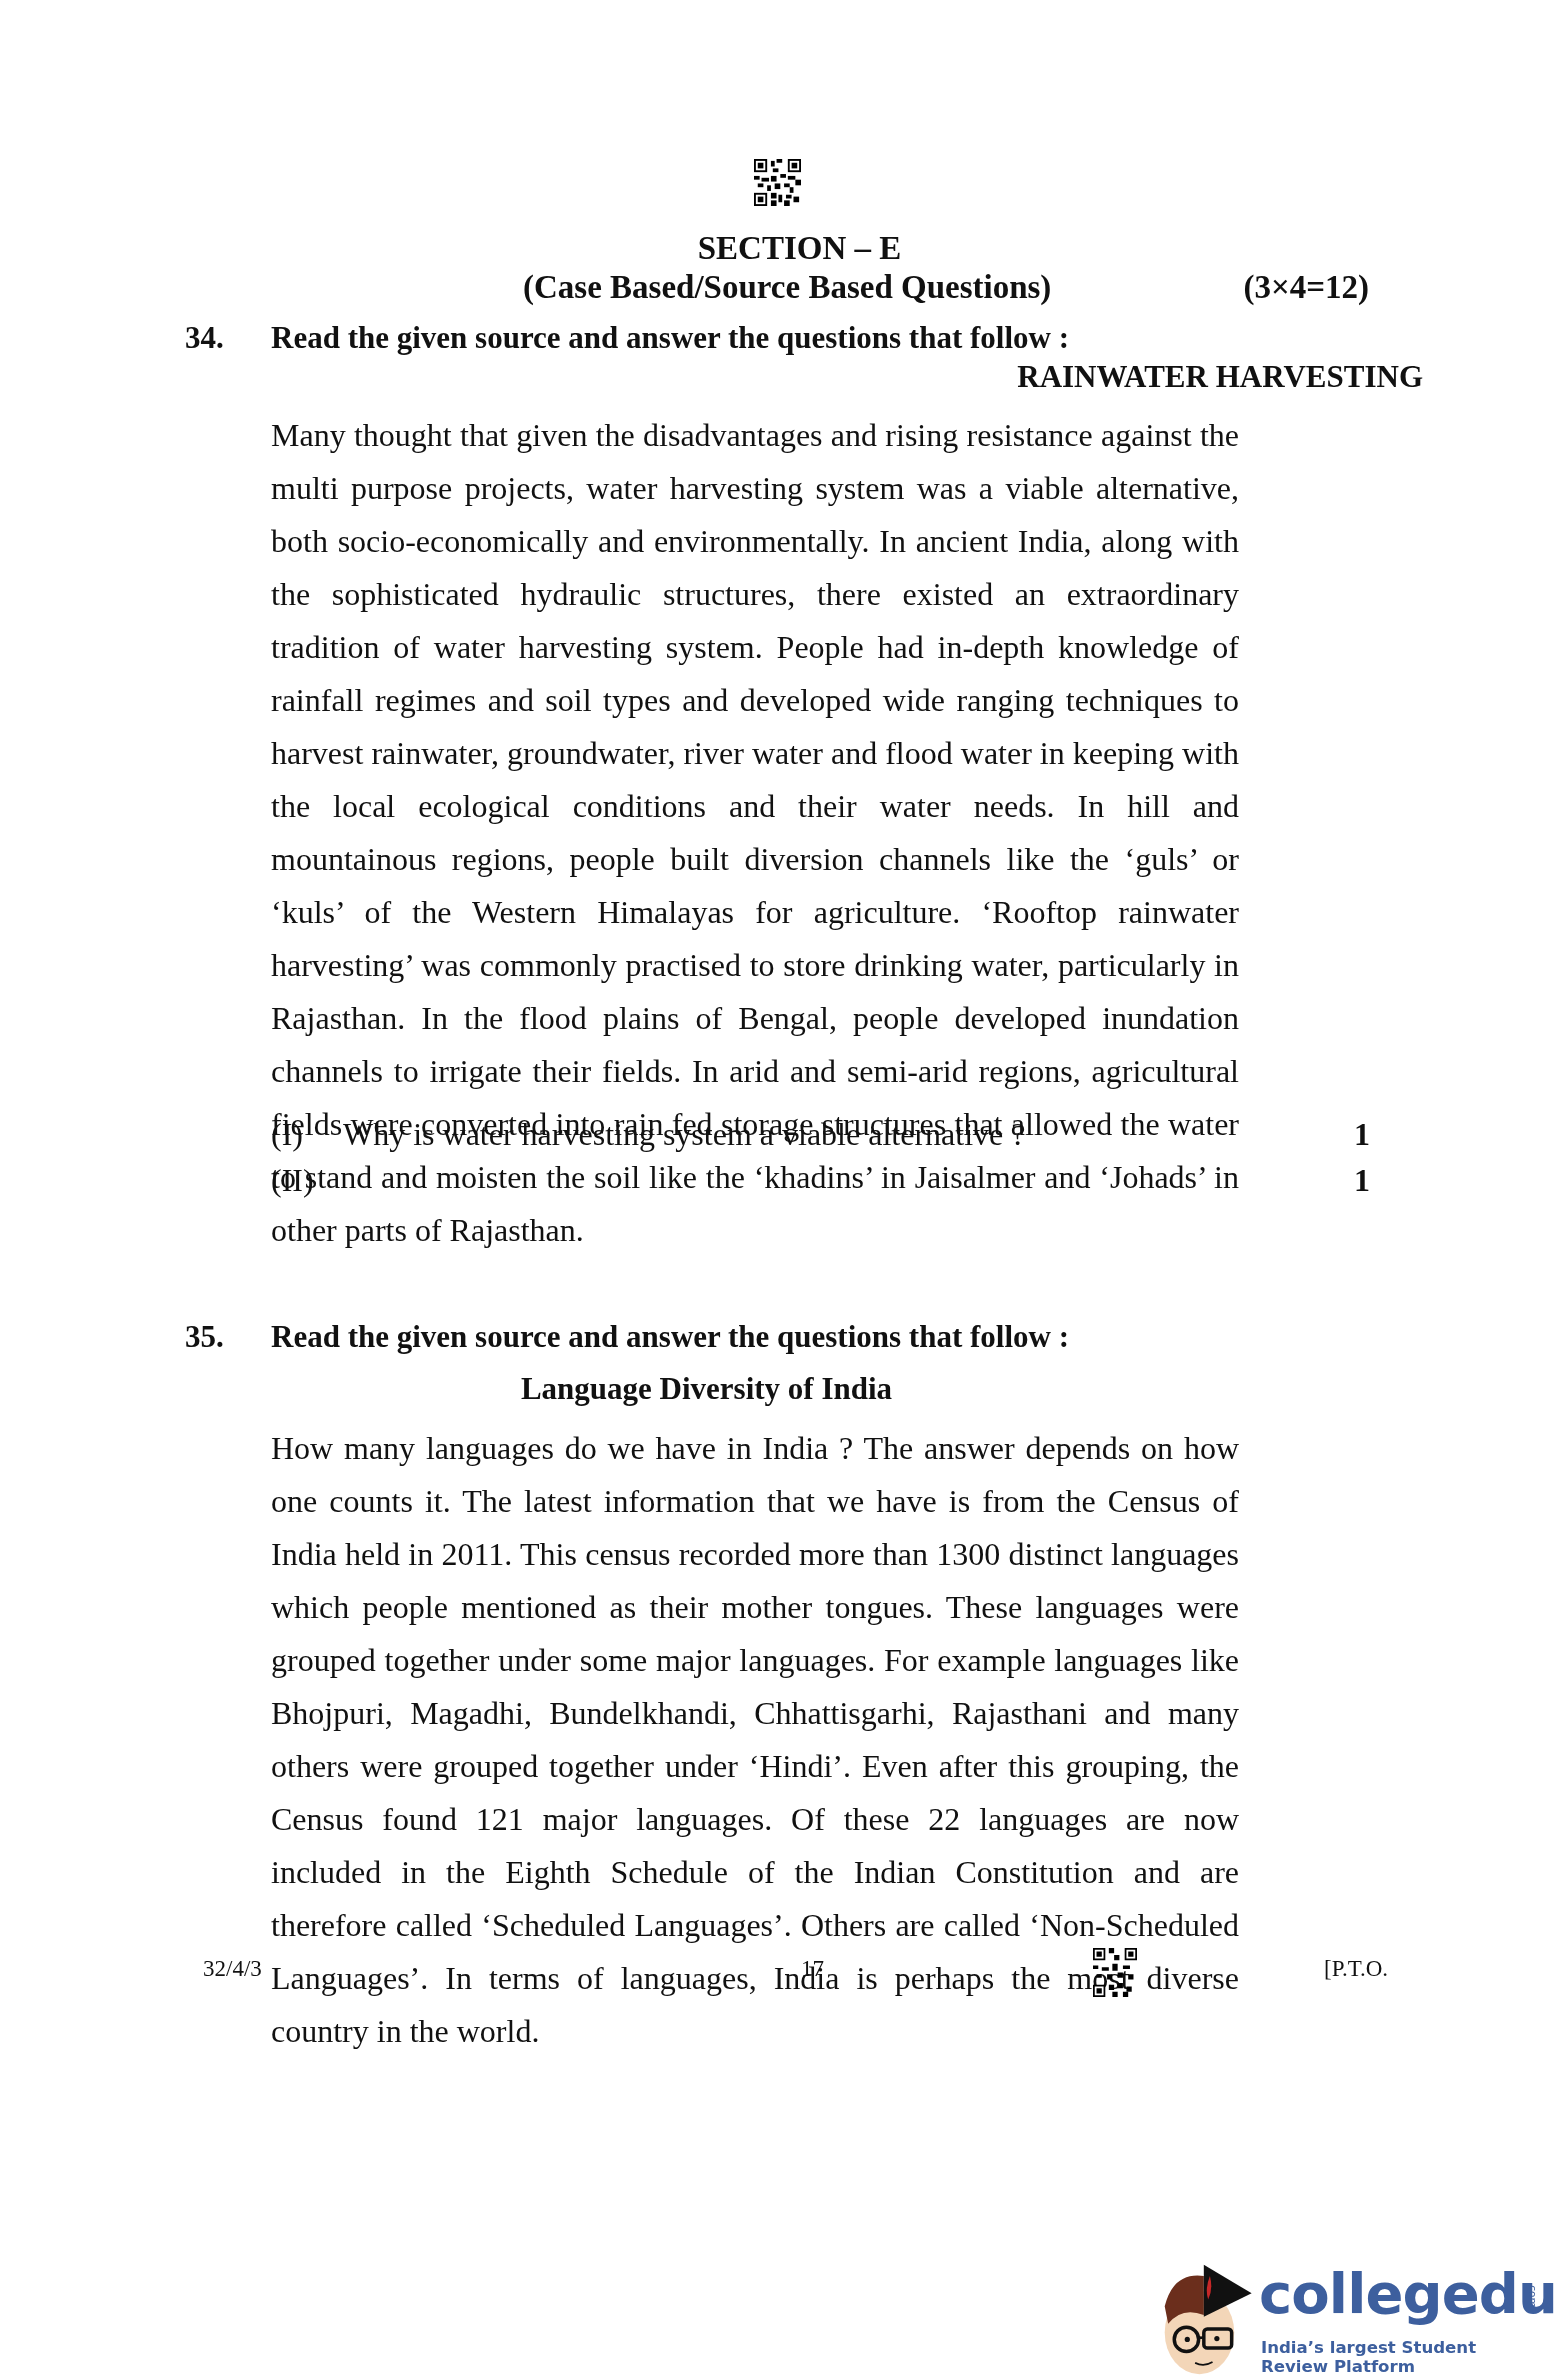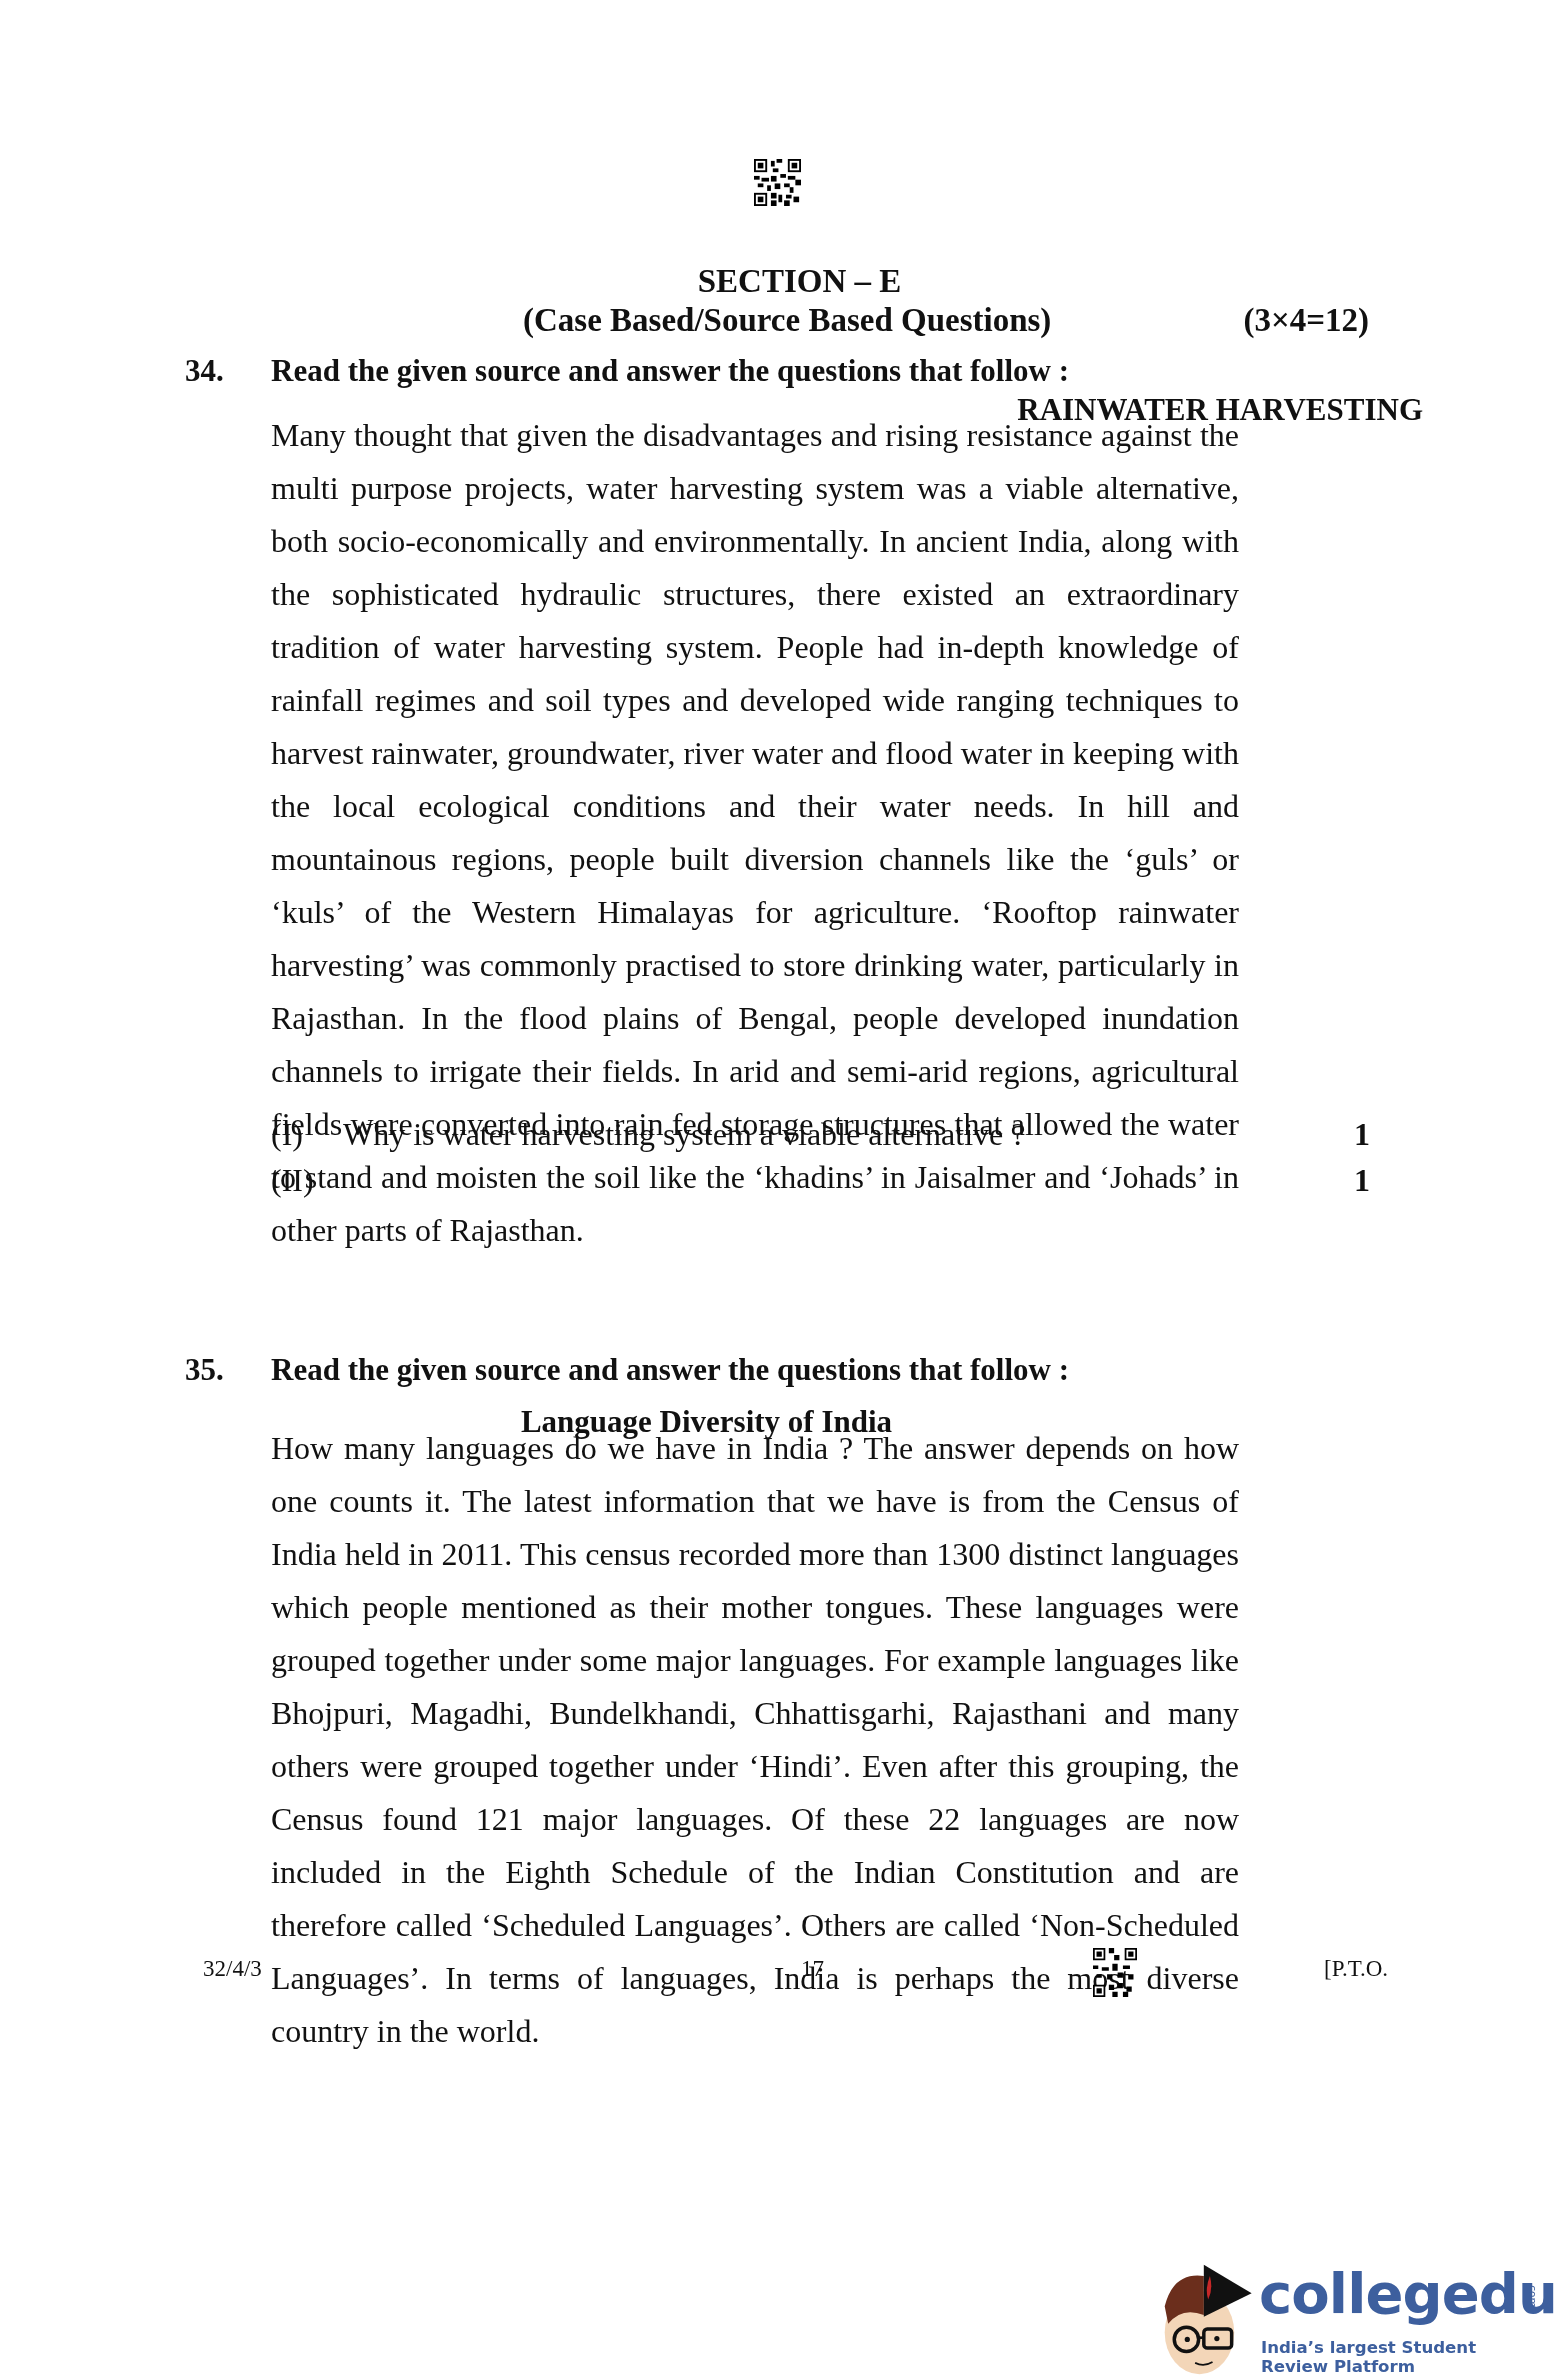--- a/index.html
+++ b/index.html
@@ -1,19 +1,19 @@
 <!DOCTYPE html>
 <html style="font-size:14px"><head>
 <meta charset="utf-8">
 <style>
   html, body { margin:0; padding:0; background:#ffffff; }
   body { width:1557px; height:2377px; position:relative; overflow:hidden;
          font-family:"Liberation Serif", "DejaVu Serif", serif; color:#111111; }
   .abs { position:absolute; }
-  .bold { font-weight:bold;margin-top:33px; }
+  .bold { font-weight:bold; }
   .qr { position:absolute; width:47px; height:47px; }
   .qr svg { width:100%; height:100%; display:block; }
 
   .sec-title { left:0; width:1557px; text-align:center; top:229px; font-size:33px; line-height:38px; padding-left:42px; box-sizing:border-box; }
   .sec-sub { left:523px; top:268px; font-size:33px; line-height:38px; }
   .sec-marks { right:188px; top:268px; font-size:33px; line-height:38px; }
 
   .qnum { left:185px; font-size:31px; line-height:38px; }
   .qhead { left:271px; font-size:31px; line-height:38px; }
   .stitle { font-size:31px; line-height:38px; }

